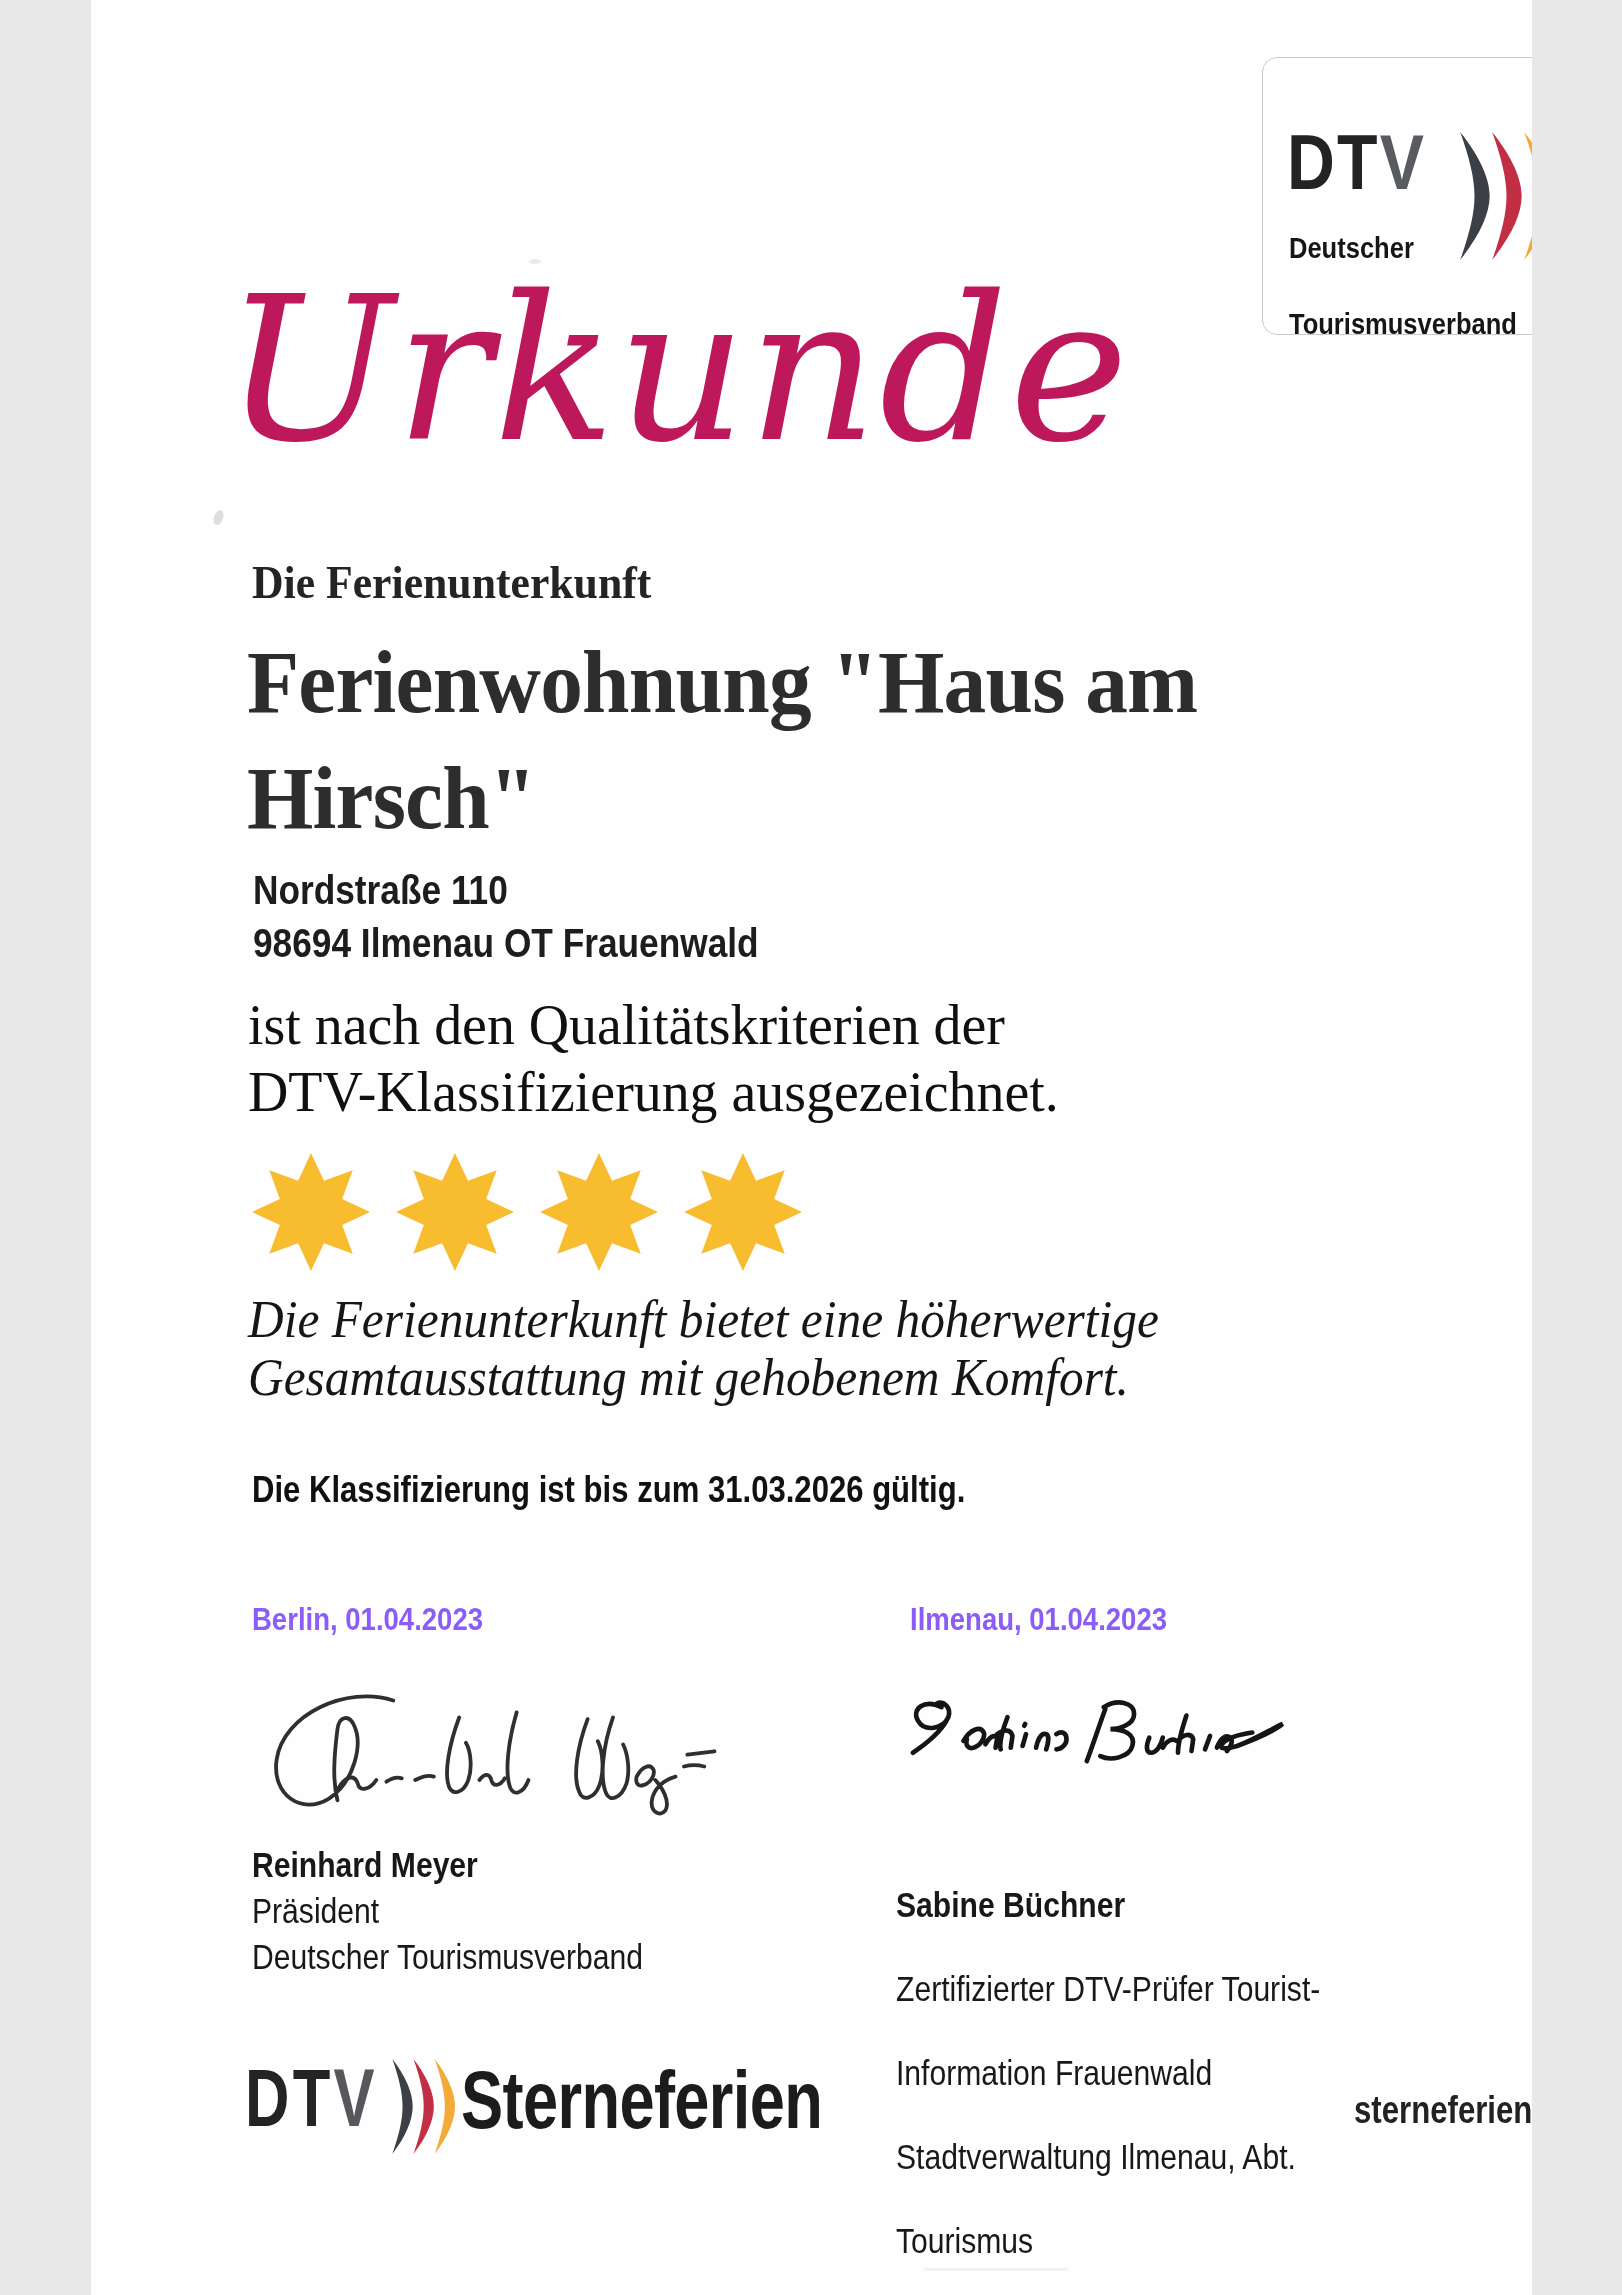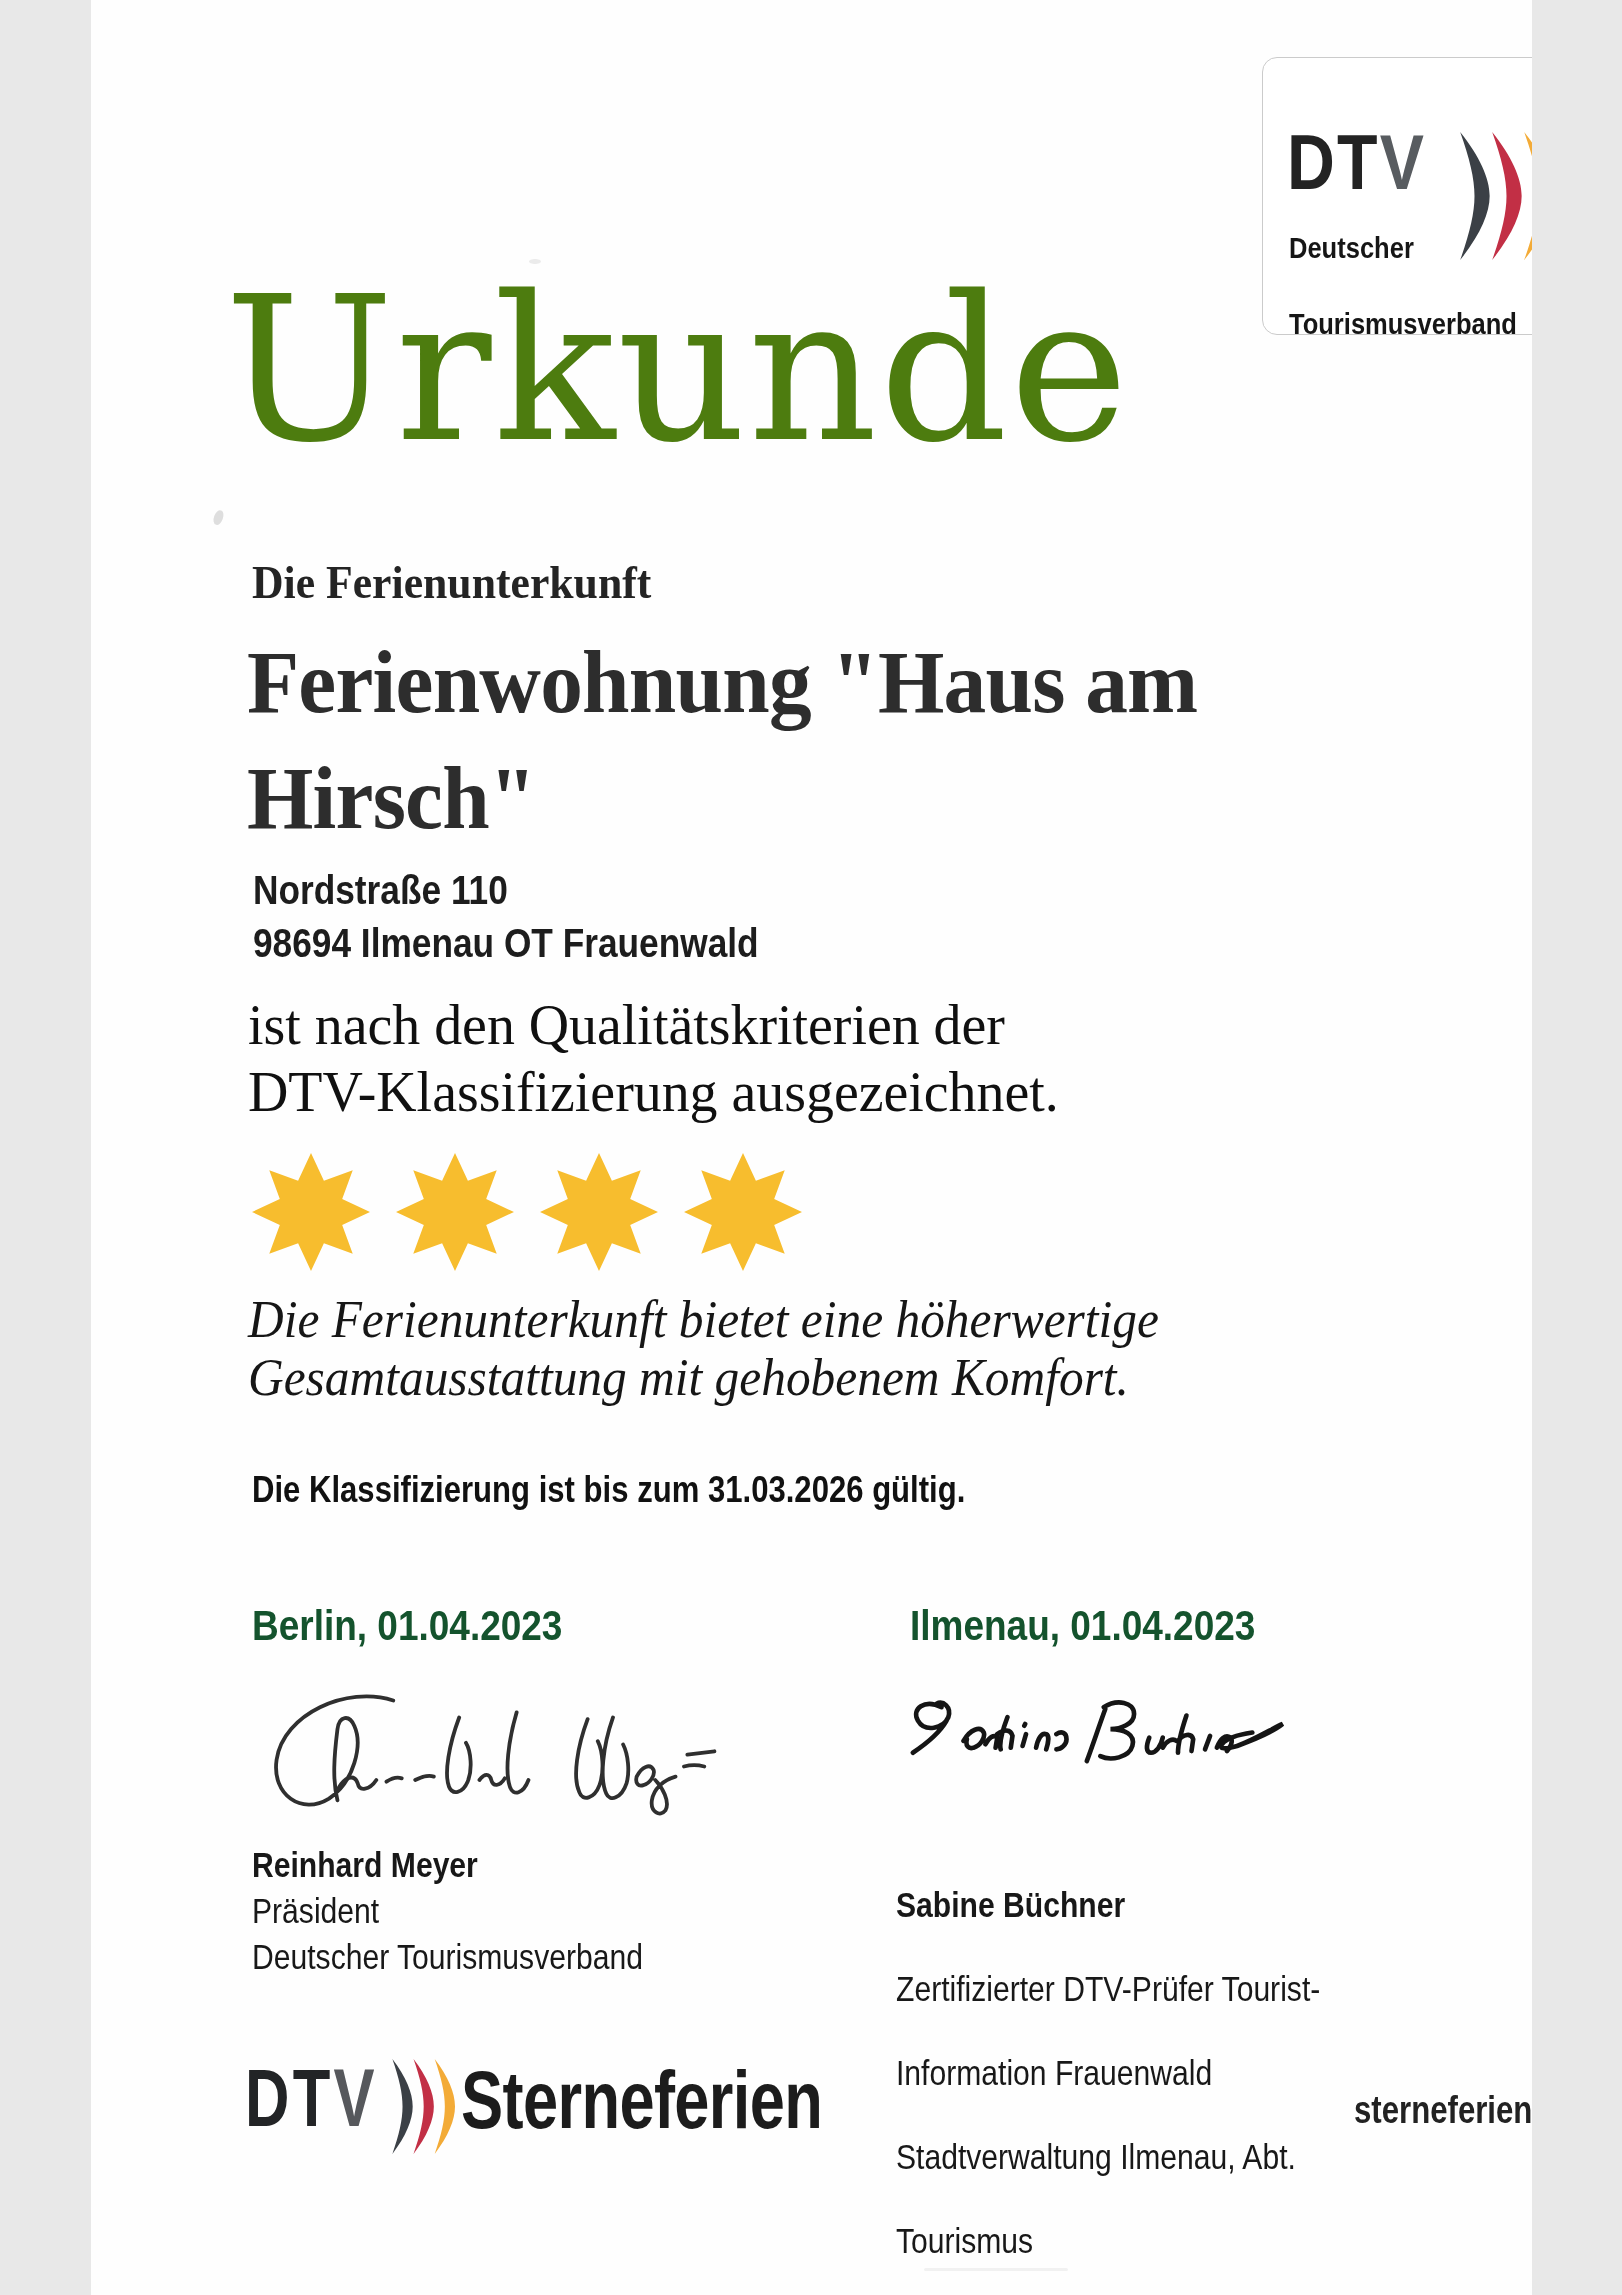--- a/index.html
+++ b/index.html
@@ -31,23 +31,23 @@
   .logo-acronym .lt:last-child{color:#585c60;}
   .logo-subtitle{
     left:1197px;top:228px;
     font-size:29px;line-height:38px;color:#161616;font-weight:bold;
     transform:scaleX(0.88);transform-origin:0 0;white-space:pre-line;
   }
 
   
   .title{
     left:134px;top:269px;
-    font-family:"DejaVu Serif",serif;
+    font-family:"DejaVu Serif",serif;font-style:italic;
     font-size:201px;line-height:1;
-    color:#4d7c0f;letter-spacing:1.7px;
+    color:#be185d;letter-spacing:1.7px;
   }
 
   
   .intro{
     left:161px;top:556px;
     font-size:46px;font-weight:bold;color:#242424;
     transform:scaleX(0.95);transform-origin:0 0;letter-spacing:0px;
   }
   .property-name{
     left:156px;top:625px;
@@ -71,21 +71,21 @@
   .quote{
     left:157px;top:1291px;
     font-size:52px;line-height:58px;font-style:italic;color:#161616;
     transform:scaleX(0.95);transform-origin:0 0;white-space:pre-line;
   }
   .validity{
     left:161px;top:1469px;
     font-size:37px;color:#111;font-weight:bold;
     transform:scaleX(0.84);transform-origin:0 0;
   }
-  .date{font-size:43px;color:#14532d;font-weight:bold;}
+  .date{font-size:32px;color:#8b5cf6;font-weight:bold;}
   .date-left{left:161px;top:1601px;}
   .date-right{left:819px;top:1601px;}
 
   .sig-left{left:167px;top:1692px;}
   .sig-right{left:813px;top:1697px;}
 
   .signer{font-size:35px;color:#181818;}
   .signer-left{left:161px;top:1842px;line-height:46px;}
   .signer-right{left:805px;top:1842px;line-height:42px;white-space:pre-line;}
   .signer .name{font-weight:bold;}

